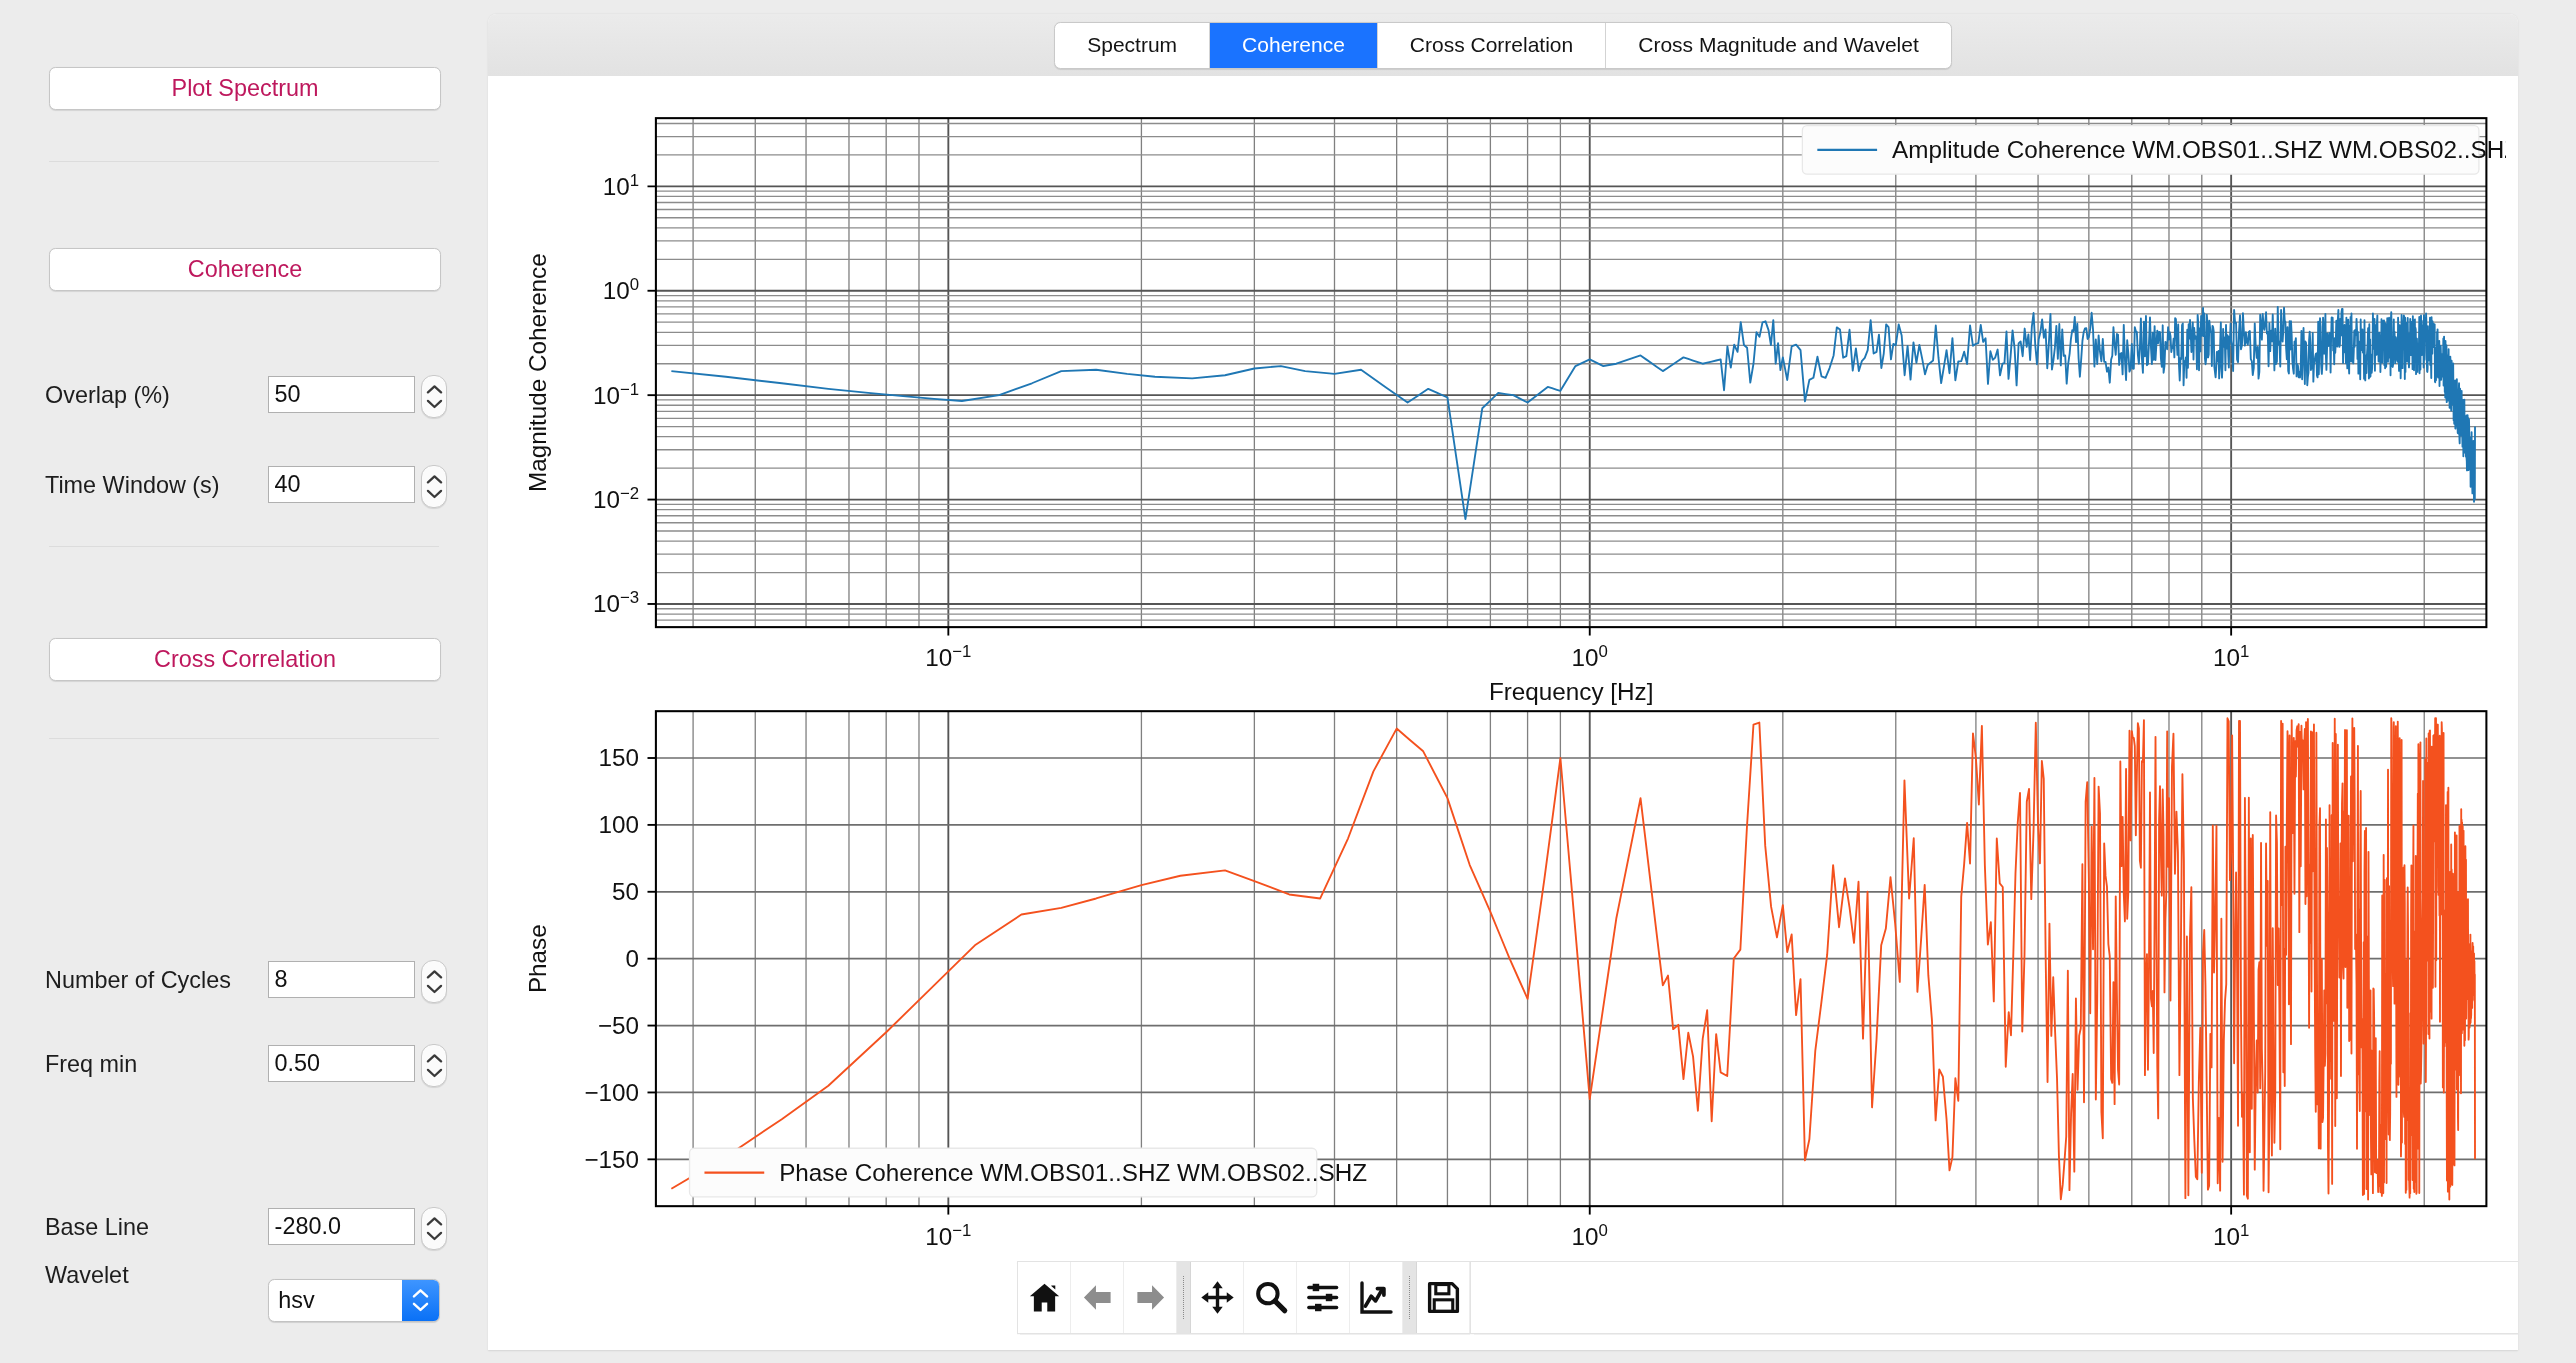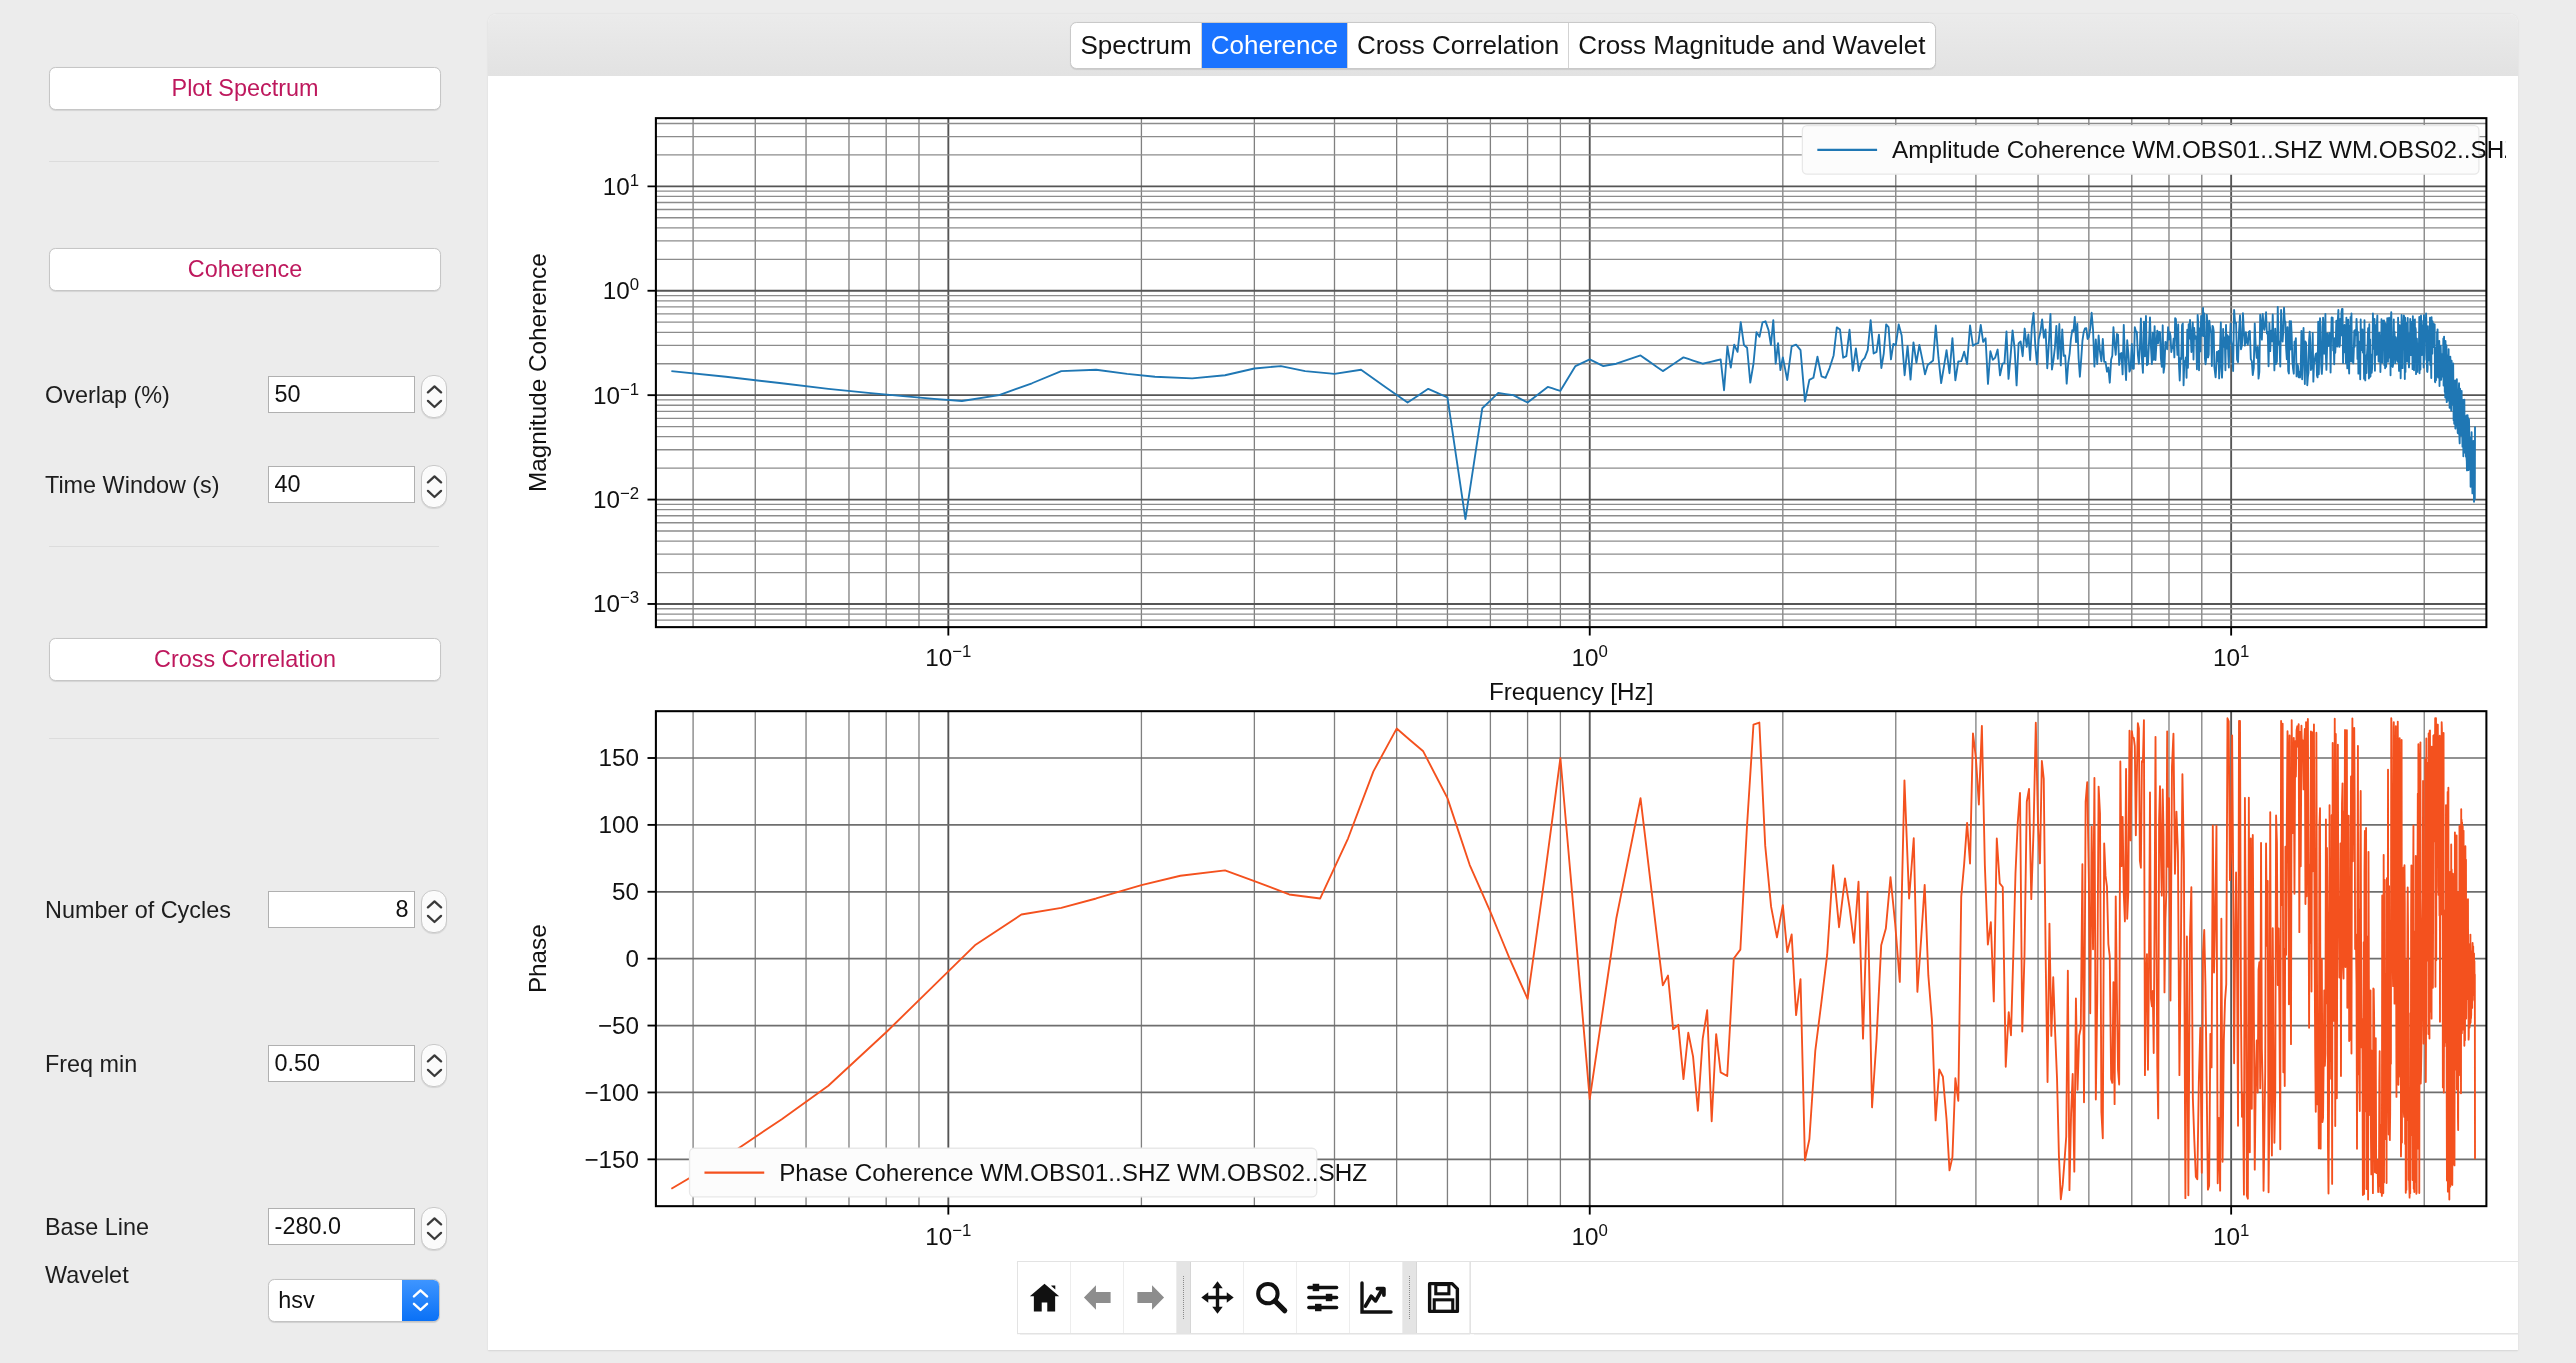--- a/index.html
+++ b/index.html
@@ -86,21 +86,21 @@
     display:flex;align-items:center;justify-content:center;
   }
   .tabbar{
     display:flex;align-items:stretch;height:45px;
     background:#ffffff;border:0.9px solid #c9c9c9;border-radius:6.5px;
     box-shadow:0 0.9px 0.9px rgba(0,0,0,0.10);
     overflow:hidden;
   }
   .tab{
     display:flex;align-items:center;justify-content:center;
-    padding:0 9px;font-size:26px;color:#141414;
+    padding:0 32px;font-size:21px;color:#141414;
     border-right:0.9px solid #d3d3d3;white-space:nowrap;cursor:default;
   }
   .tab:last-child{border-right:none;}
   .tab.active{background:#1a73ff;color:#ffffff;}
 
   .canvas{
     position:absolute;left:11.2px;top:62px;width:2007px;height:1205px;
     background:#ffffff;
   }
   
@@ -171,21 +171,21 @@
             </span>
             <span class="gap"></span>
             <span>
               <svg width="17" height="10.3" viewBox="0 0 18 11">
                 <path d="M2 2 L9 8.5 L16 2" stroke="#3a3a3a" stroke-width="2.4" fill="none" stroke-linecap="round" stroke-linejoin="round"></path>
               </svg>
             </span>
           </div>
         </div>
       </div>
-      <div class="sb-row" style="top: 887px; text-align: right;">
+      <div class="sb-row" style="top: 957px;">
         <div class="sb-label">Number of Cycles</div>
         <div class="spin-wrap">
           <div class="spin-input">8</div>
           <div class="spin-btns">
             <span>
               <svg width="17" height="10.3" viewBox="0 0 18 11">
                 <path d="M2 9 L9 2.5 L16 9" stroke="#3a3a3a" stroke-width="2.4" fill="none" stroke-linecap="round" stroke-linejoin="round"></path>
               </svg>
             </span>
             <span class="gap"></span>

